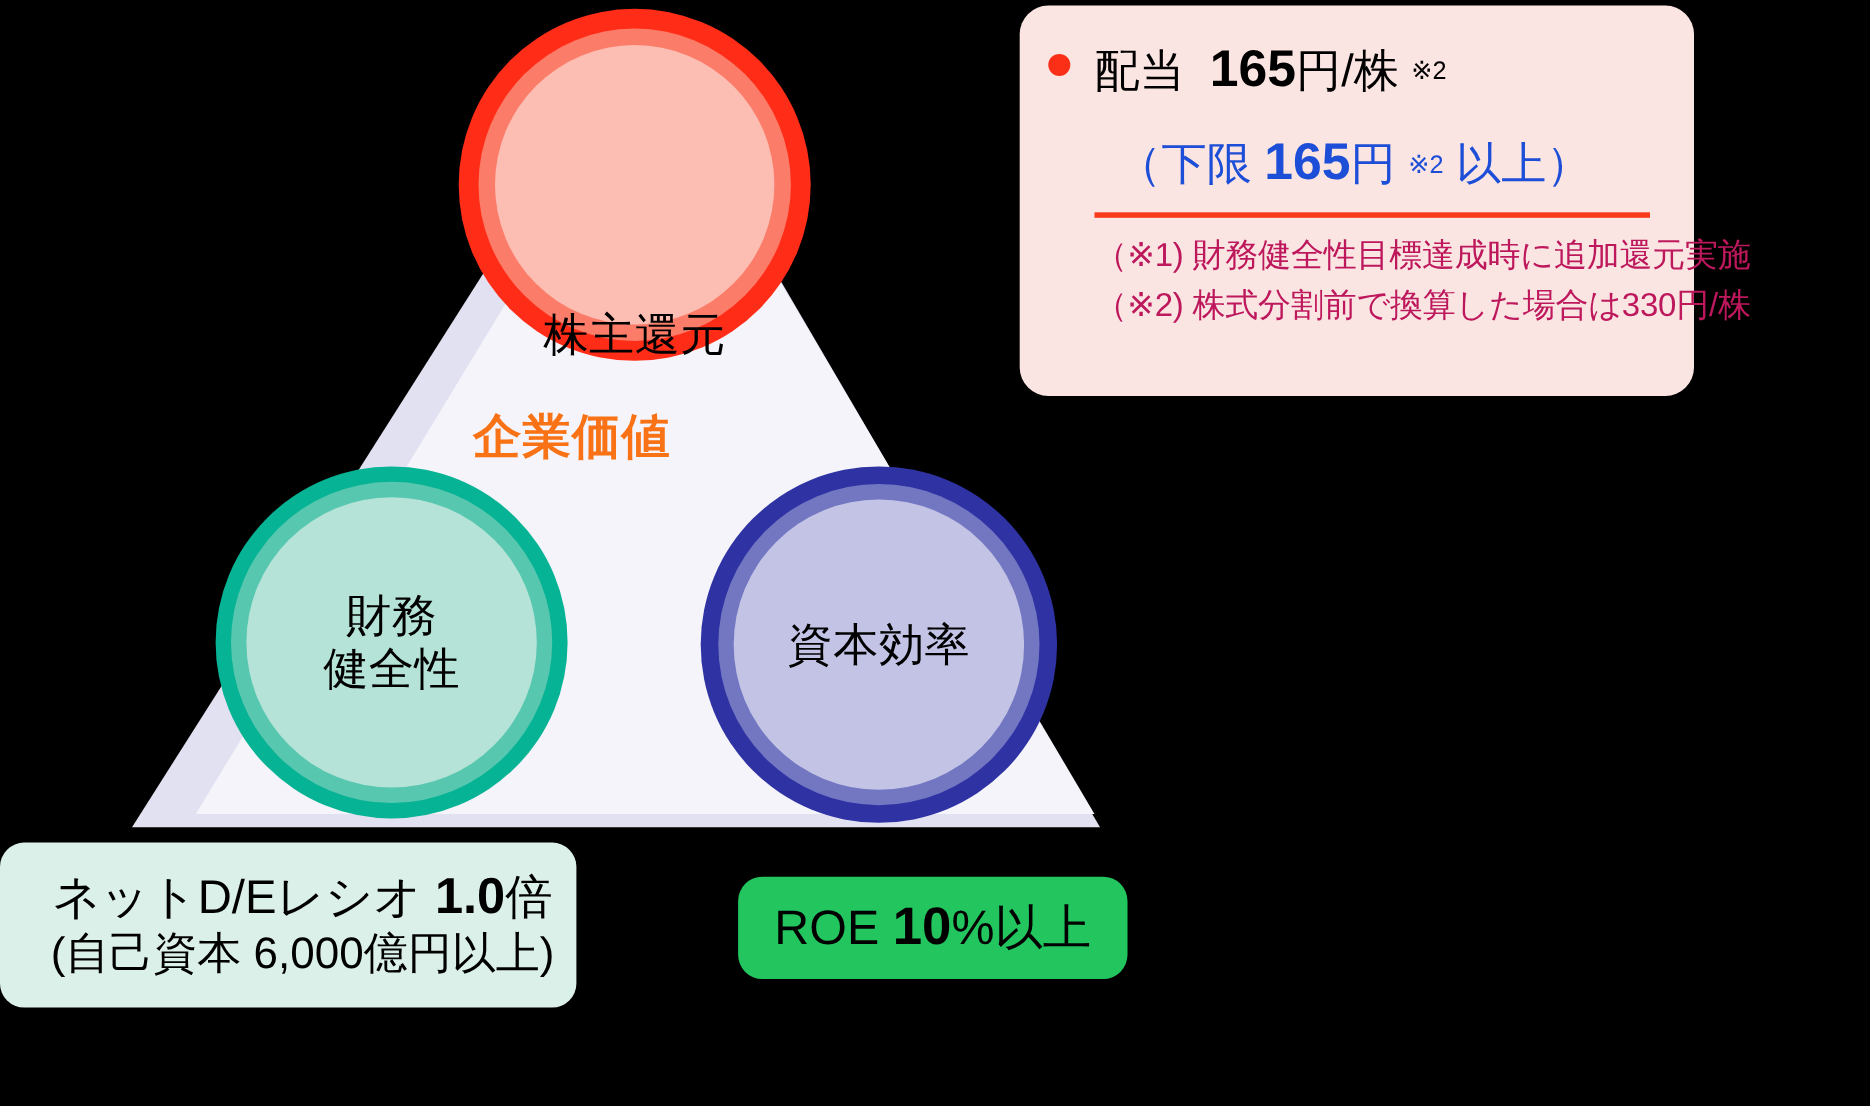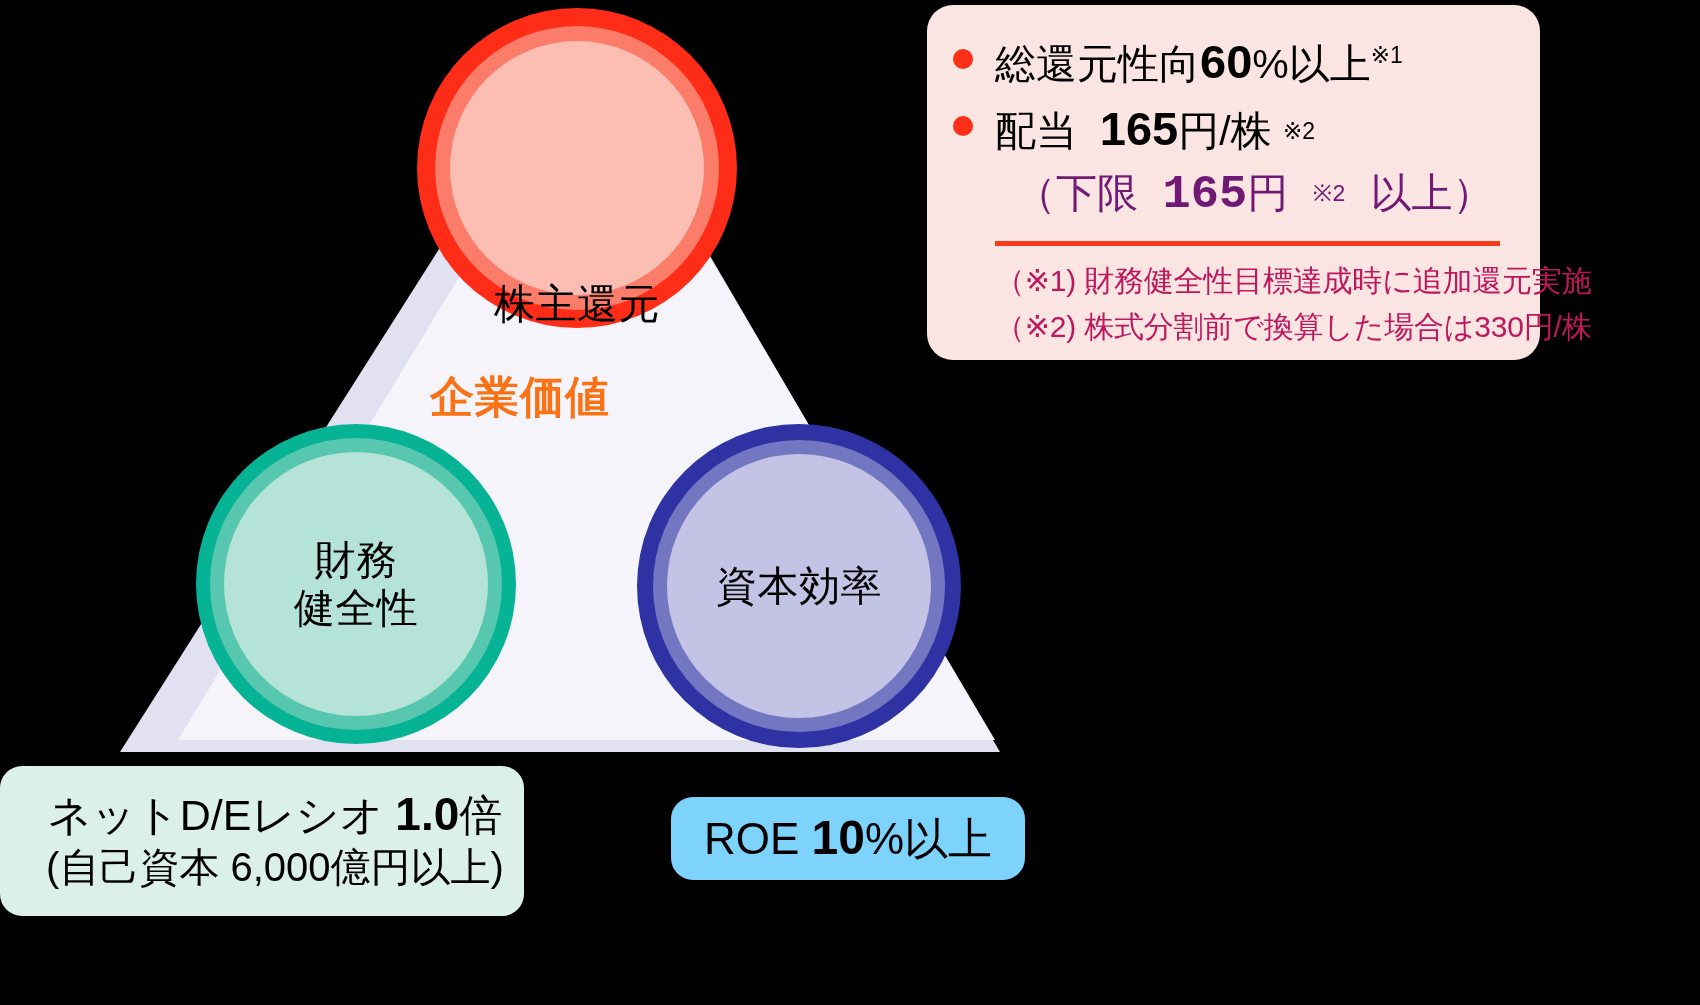--- a/index.html
+++ b/index.html
@@ -150,23 +150,22 @@
     font-size: 23px;
     position: relative;
     top: -6px;
   }
   #dividend-line2 {
     font-size: 41px;
     line-height: 1.34;
     letter-spacing: 0px;
     white-space: nowrap;
     margin-left: 62px;
-    margin-top: 2px;
-    color: #701a75;
-    font-family: Liberation Mono, monospace;
+    margin-top: 20px;
+    color: #1d4ed8;
   }
   #dividend-line2 .big { font-size: 47px; font-weight: bold; }
   #dividend-line2 .supmid { font-size: 23px; position: relative; top: -6px; }
 
   #panel-divider {
     height: 5px;
     background: #F93B19;
     margin: 14px 14px 0px 42px;
   }
   .footnote {
@@ -202,22 +201,22 @@
     white-space: nowrap;
   }
   #box-net-de-ratio .line1 .big { font-size: 46px; font-weight: bold; }
   #box-net-de-ratio .line2 {
     font-size: 40px;
     line-height: 1.3;
     white-space: nowrap;
   }
   #box-roe {
     left: 671px; top: 797px;
-    width: 354px; height: 83px;
-    background: #7dd3fc;
+    width: 354px; height: 93px;
+    background: #22c55e;
   }
   #box-roe .line1 {
     font-size: 44px;
     line-height: 1.1;
     white-space: nowrap;
   }
   #box-roe .line1 .big { font-size: 48px; font-weight: bold; }
 </style>
 </head>
 <body>
@@ -250,24 +249,20 @@
   <div class="node-circle" id="circle-financial-soundness">
     <div class="outer-ring"></div>
     <div class="mid-ring"></div>
     <div class="inner-fill"></div>
     <span class="node-label">財務
 健全性</span>
   </div>
 
   <div id="kpi-panel">
 
-    <div class="bullet-row">
-      <span class="bullet-dot"></span>
-      <span class="bullet-text"><span>総還元性向</span><span class="big">60</span><span>%以上</span><span class="sup">※1</span></span>
-    </div>
 
     <div class="bullet-row">
       <span class="bullet-dot"></span>
       <span class="bullet-text"><span>配当</span>&nbsp;&nbsp;<span class="big">165</span><span>円/株</span>&nbsp;<span class="supmid">※2</span></span>
     </div>
 
     <div id="dividend-line2"><span>（下限</span>&nbsp;<span class="big">165</span><span>円</span>&nbsp;<span class="supmid">※2</span>&nbsp;<span>以上）</span></div>
 
     <div id="panel-divider"></div>
 

